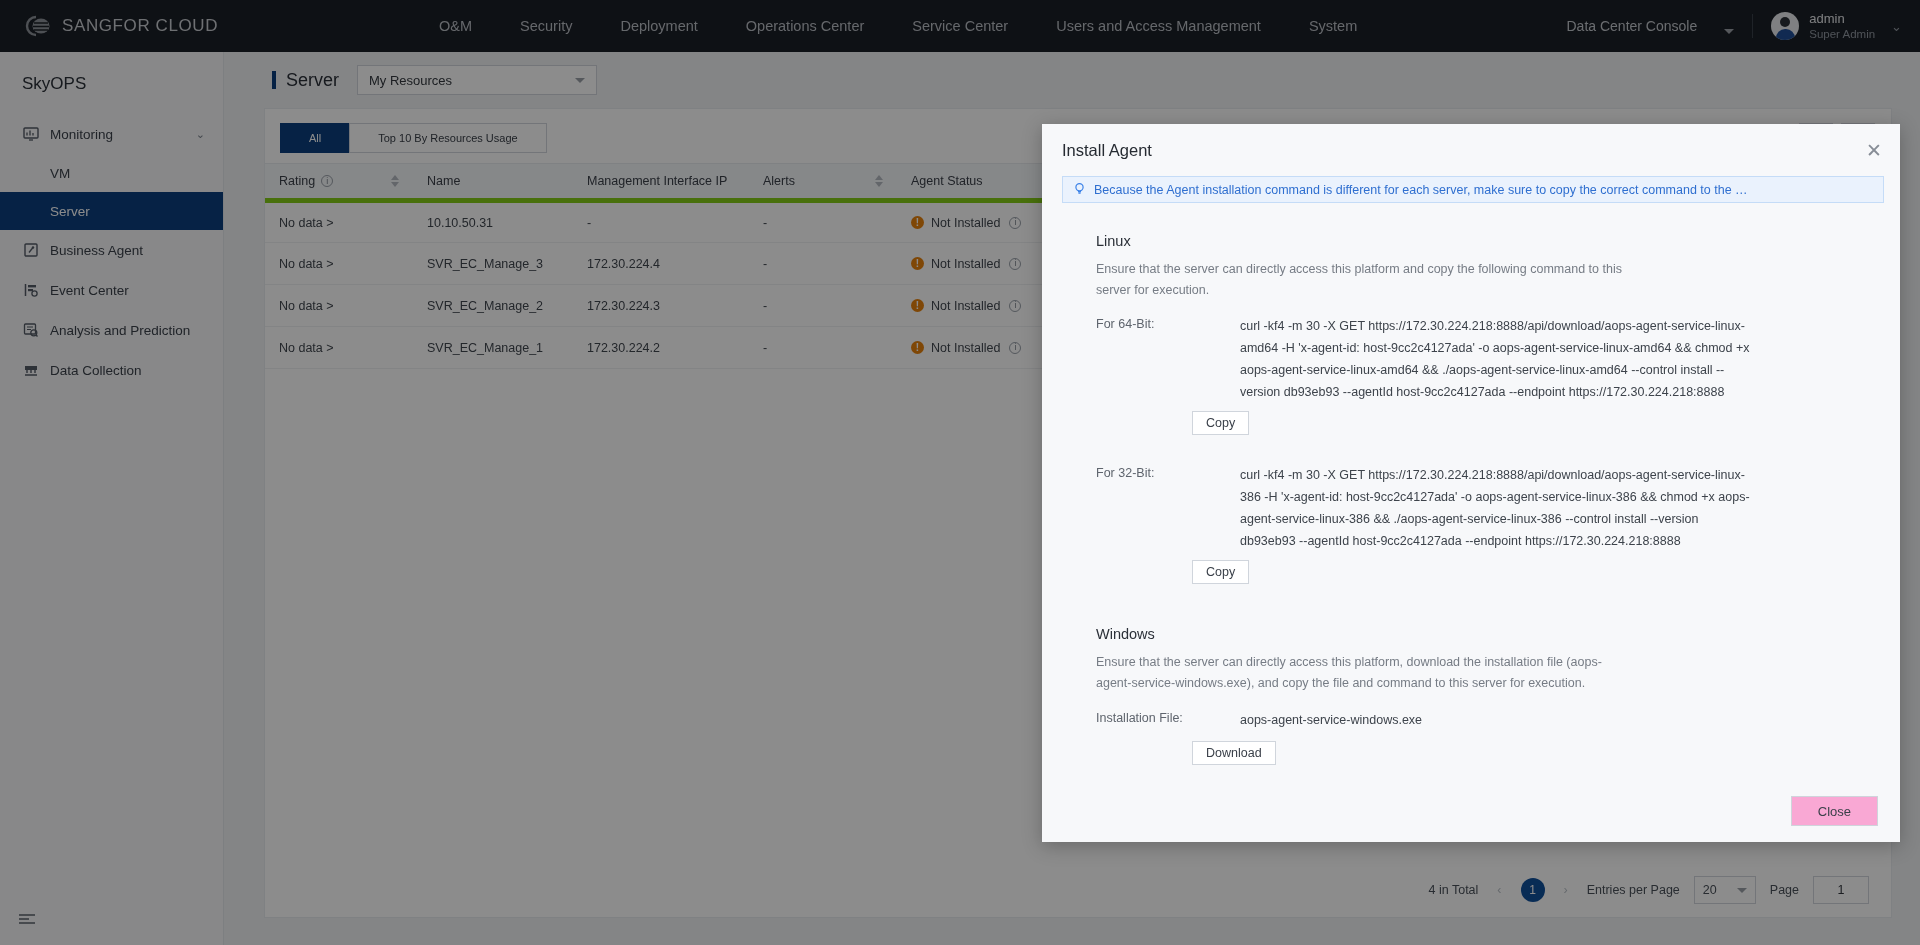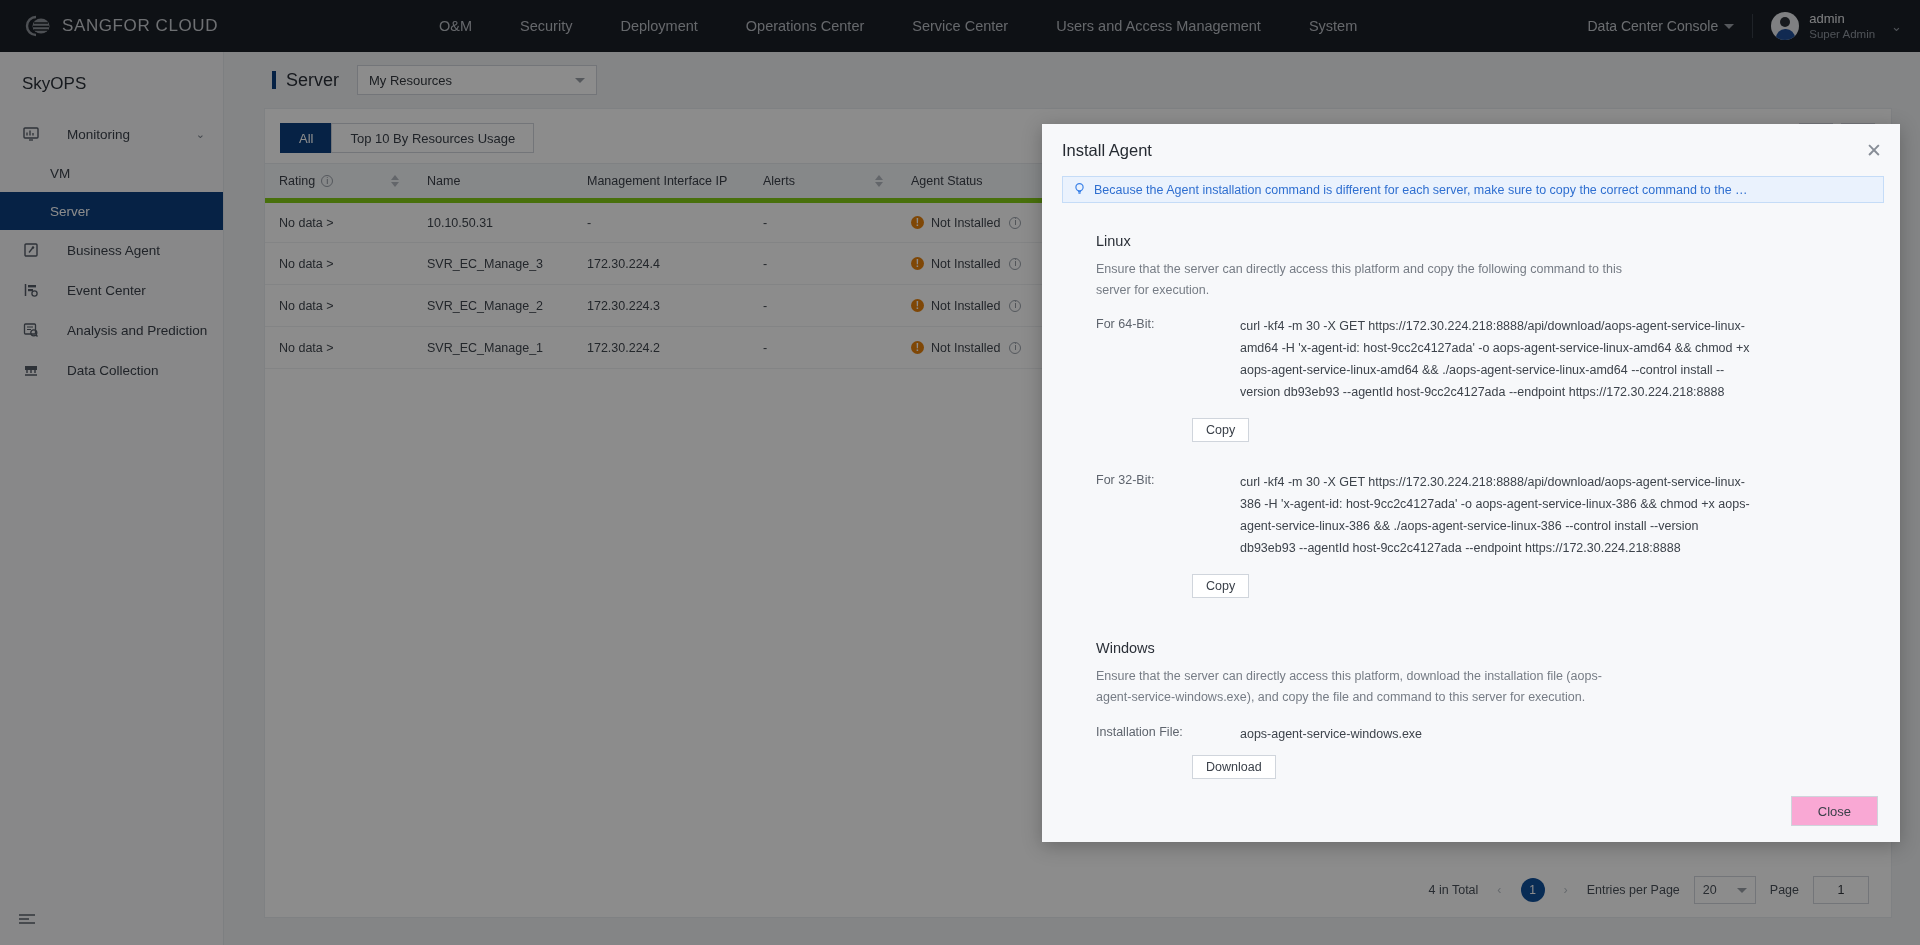--- a/index.html
+++ b/index.html
@@ -16,39 +16,39 @@
     position: absolute; top: 0; left: 0; width: 1920px; height: 52px;
     background: #1b2027; display: flex; align-items: center;
     z-index: 5;
   }
   .brand { display: flex; align-items: center; gap: 10px; padding-left: 22px; width: 360px; }
   .brand-logo { width: 30px; height: 26px; position: relative; }
   .brand-name { color: #c9ccd1; font-size: 17px; letter-spacing: .6px; }
   .nav-items { display: flex; align-items: center; gap: 0px; flex: 1; padding-left: 55px; }
   .nav-item { color: #b9bdc4; font-size: 14.5px; padding: 0 24px; height: 52px; line-height: 52px; cursor: pointer; white-space: nowrap; }
   .topnav-right { display: flex; align-items: center; gap: 0; padding-right: 18px; }
-  .console-sel { display: flex; align-items: center; gap: 6px; color: #c2c6cc; font-size: 14px; cursor: pointer; padding-right: 18px; }
+  .console-sel { display: flex; align-items: flex-end; gap: 27px; color: #c2c6cc; font-size: 14px; cursor: pointer; padding-right: 18px; }
   .caret-d { width: 0; height: 0; border-left: 5px solid transparent; border-right: 5px solid transparent; border-top: 5px solid #9ba0a8; }
   .divider-v { width: 1px; height: 24px; background: #3a4049; margin-right: 18px; }
   .user-box { display: flex; align-items: center; gap: 10px; cursor: pointer; }
   .avatar { width: 28px; height: 28px; border-radius: 50%; background: #e8eaed; position: relative; overflow: hidden; }
   .avatar::before { content:""; position:absolute; left:9px; top:5px; width:10px; height:10px; border-radius:50%; background:#2b3138; }
   .avatar::after { content:""; position:absolute; left:4.5px; top:17px; width:19px; height:14px; border-radius:9px 9px 0 0; background:#1f4e96; }
   .user-meta { line-height: 1.25; }
   .user-name { color: #e4e6e9; font-size: 13px; }
   .user-role { color: #9097a0; font-size: 11.5px; }
   .chev { color:#9097a0; font-size: 13px; margin-left: 6px; }
 
   
   .sidebar {
     position: absolute; top: 52px; left: 0; width: 224px; height: 893px;
     background: #f7f8fa; border-right: 1px solid #e4e7ec;
   }
   .sky-title { padding: 22px 0 20px 22px; font-size: 17px; color: #2b3038; }
-  .side-item { display: flex; align-items: center; gap: 28px; height: 40px; padding-left: 22px; font-size: 13.5px; color: #3c424b; cursor: pointer; position: relative; }
+  .side-item { display: flex; align-items: center; gap: 11px; height: 40px; padding-left: 22px; font-size: 13.5px; color: #3c424b; cursor: pointer; position: relative; }
   .side-item .ic { width: 17px; height: 17px; flex: 0 0 17px; display:flex; align-items:center; justify-content:center; color:#545b66; }
   .side-item .ic svg { display:block; }
   .side-sub { padding-left: 50px; height: 38px; display: flex; align-items: center; font-size: 13.5px; color: #3c424b; cursor: pointer; }
   .side-sub.active { background: #0b3f7e; color: #ffffff; }
   .side-chevron { margin-left: auto; margin-right: 18px; color: #7b828c; font-size: 11px; }
   .collapse-btn { position: absolute; bottom: 14px; left: 18px; color: #5b626c; cursor: pointer; }
 
   
   .main { position: absolute; top: 52px; left: 224px; width: 1696px; height: 893px; padding: 0; }
   .page-head { display: flex; align-items: center; gap: 18px; height: 56px; padding-left: 48px; }
@@ -57,21 +57,21 @@
   .res-select {
     width: 240px; height: 30px; border: 1px solid #d2d6dd; background: #fff;
     display: flex; align-items: center; padding: 0 11px; font-size: 13px; color: #33383f;
     justify-content: space-between; cursor: pointer;
   }
   .card {
     margin: 0 0 0 40px; width: 1628px; height: 810px; background: #ffffff;
     border: 1px solid #e8ebef; position: relative;
   }
   .tabbar { display: flex; align-items: center; padding: 14px 16px 10px 16px; gap: 0; }
-  .tabbtn { height: 30px; padding: 0 18px; font-size: 13px; display: flex; align-items: center; border: 1px solid #d2d6dd; margin-left: -1px; background: #fff; color: #3a4049; cursor: pointer; }
+  .tabbtn { height: 30px; padding: 0 28px; font-size: 11px; display: flex; align-items: center; border: 1px solid #d2d6dd; margin-left: -1px; background: #fff; color: #3a4049; cursor: pointer; }
   .tabbtn.active { background: #0b3f7e; color: #fff; border-color: #0b3f7e; }
   .toolbar-right { margin-left: auto; display: flex; align-items: center; gap: 8px; }
   .iconbtn { width: 34px; height: 30px; border: 1px solid #d2d6dd; background: #fff; display: flex; align-items: center; justify-content: center; cursor: pointer; color: #5a616b; }
 
   table.grid { width: 100%; border-collapse: collapse; table-layout: fixed; }
   table.grid th {
     background: #f5f7f9; height: 37px; font-size: 12.5px; font-weight: normal; color: #3b414a;
     text-align: left; padding: 0 14px; border-top: 1px solid #e8ebef; border-bottom: 5px solid #84cc16;
     white-space: nowrap;
   }
@@ -114,21 +114,21 @@
     display: flex; align-items: center; gap: 8px; padding: 0 10px;
     font-size: 12.5px; color: #2f6fd0; white-space: nowrap; overflow: hidden;
   }
   .bulb { color: #3b82e8; font-size: 13px; }
   .sec-title { font-size: 14.5px; color: #2b3038; margin: 30px 0 10px 34px; }
   .sec-desc { font-size: 12.5px; color: #767c85; line-height: 1.65; margin: 0 0 16px 34px; max-width: 540px; }
   .cmd-row { display: flex; margin: 0 0 4px 34px; gap: 48px; }
   .cmd-label { width: 96px; flex: 0 0 96px; font-size: 12.5px; color: #5e646d; padding-top: 1px; }
   .cmd-text { font-size: 12.5px; color: #3d434b; line-height: 1.74; max-width: 510px; word-break: break-word; }
   .btn-sm { height: 24px; padding: 0 13px; font-size: 12.5px; background: #fff; border: 1px solid #d0d5dc; color: #3a4049; cursor: pointer; font-family: "Liberation Sans", sans-serif; }
-  .cmd-actions { margin: 15px 0 0 130px; }
+  .cmd-actions { margin: 8px 0 0 130px; }
   .modal-foot { height: 62px; display: flex; align-items: center; justify-content: flex-end; padding-right: 22px; }
   .btn-close { height: 30px; padding: 0 26px; background: #f9a8d4; border: 1px solid #cfd4db; font-size: 13px; color: #3a4049; cursor: pointer; font-family: "Liberation Sans", sans-serif; }
 </style>
 </head>
 <body>
 
 <div class="app">
 
   <div class="topnav">
     <div class="brand">

